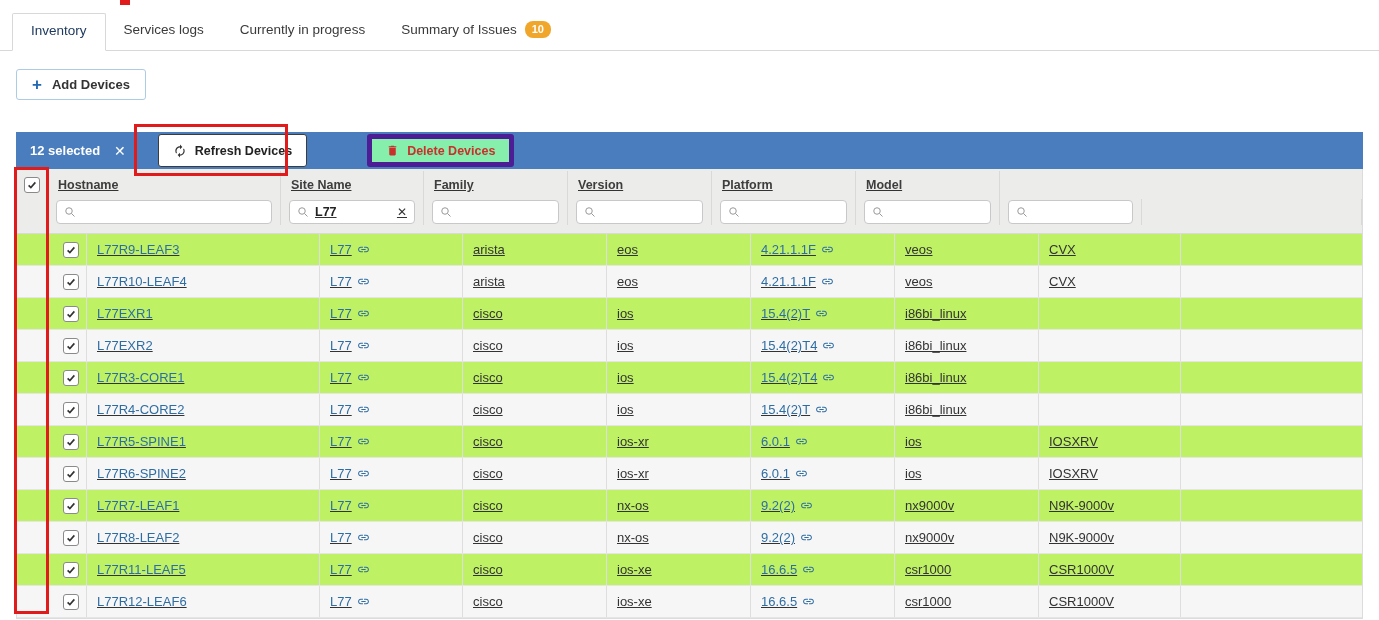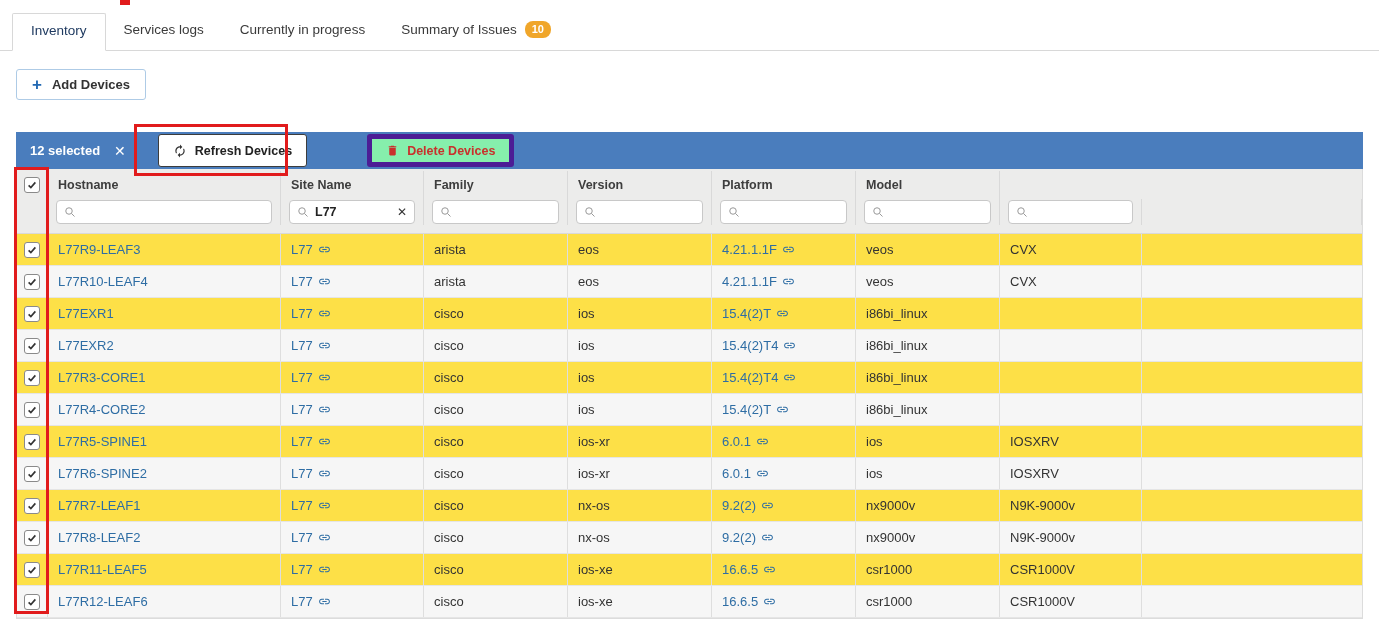--- a/index.html
+++ b/index.html
@@ -72,21 +72,21 @@
     height: 33px; padding: 0 14px; border-radius: 3px;
     display: inline-flex; align-items: center; gap: 8px;
     font-family: inherit; font-size: 12.5px; font-weight: bold; cursor: pointer;
   }
   .refresh-btn { margin-left: 32px; background: #fff; border: 1px solid #3c3c3c; color: #222; }
   .delete-btn  { margin-left: 60px; background: #86efac; border: 5px solid #4c1d95; color: #c9302c; }
   .refresh-ic { width: 14px; height: 14px; fill: #333; }
   .trash-ic   { width: 13px; height: 13px; fill: #c9302c; }
 
   
-  .table-box { border: 1px solid #dcdcdc; border-top: none; background: #fde047; }
+  .table-box { border: 1px solid #dcdcdc; border-top: none; background: #bef264; text-decoration: underline; }
   .grid {
     display: grid;
     grid-template-columns: 31px 233px 143px 144px 144px 144px 144px 142px 1fr;
   }
   .thead { background: #ececeb; border-bottom: 1px solid #d9d9d9; }
   .thead-row { height: 30px; align-items: center; padding-top: 2px; }
   .tfilter-row { padding-bottom: 8px; align-items: center; }
   .th {
     font-size: 12.5px; font-weight: bold; color: #3d3d3d;
     padding: 0 10px; display: flex; align-items: center;
@@ -101,21 +101,21 @@
     height: 24px; padding: 0 7px; margin: 0 8px; flex: 1;
   }
   .filter input {
     border: none; outline: none; background: transparent;
     width: 100%; font-size: 12.5px; font-family: inherit; color: #222;
   }
   .filter input.bold-val { font-weight: 600; }
   .search-ic { width: 12px; height: 12px; flex: 0 0 auto; }
   .filter-clear { font-size: 12px; color: #333; cursor: pointer; flex: 0 0 auto; }
 
-  .tr { height: 32px; border-bottom: 1px solid #e5e5e5; }
+  .tr { height: 32px; border-bottom: 1px solid #e5e5e5; padding-left: 39px; }
   #table-body .tr:nth-child(even) { background: #f6f6f6; }
   .td {
     display: flex; align-items: center;
     padding: 0 10px; border-right: 1px solid #dedede;
     font-size: 13px; color: #333; overflow: hidden; white-space: nowrap;
   }
   .td-check, .th-check { justify-content: center; padding: 0; }
   .td.spacer { border-right: none; }
 
   .cell-link { color: #2e6da4; text-decoration: none; display: inline-flex; align-items: center; cursor: pointer; }

